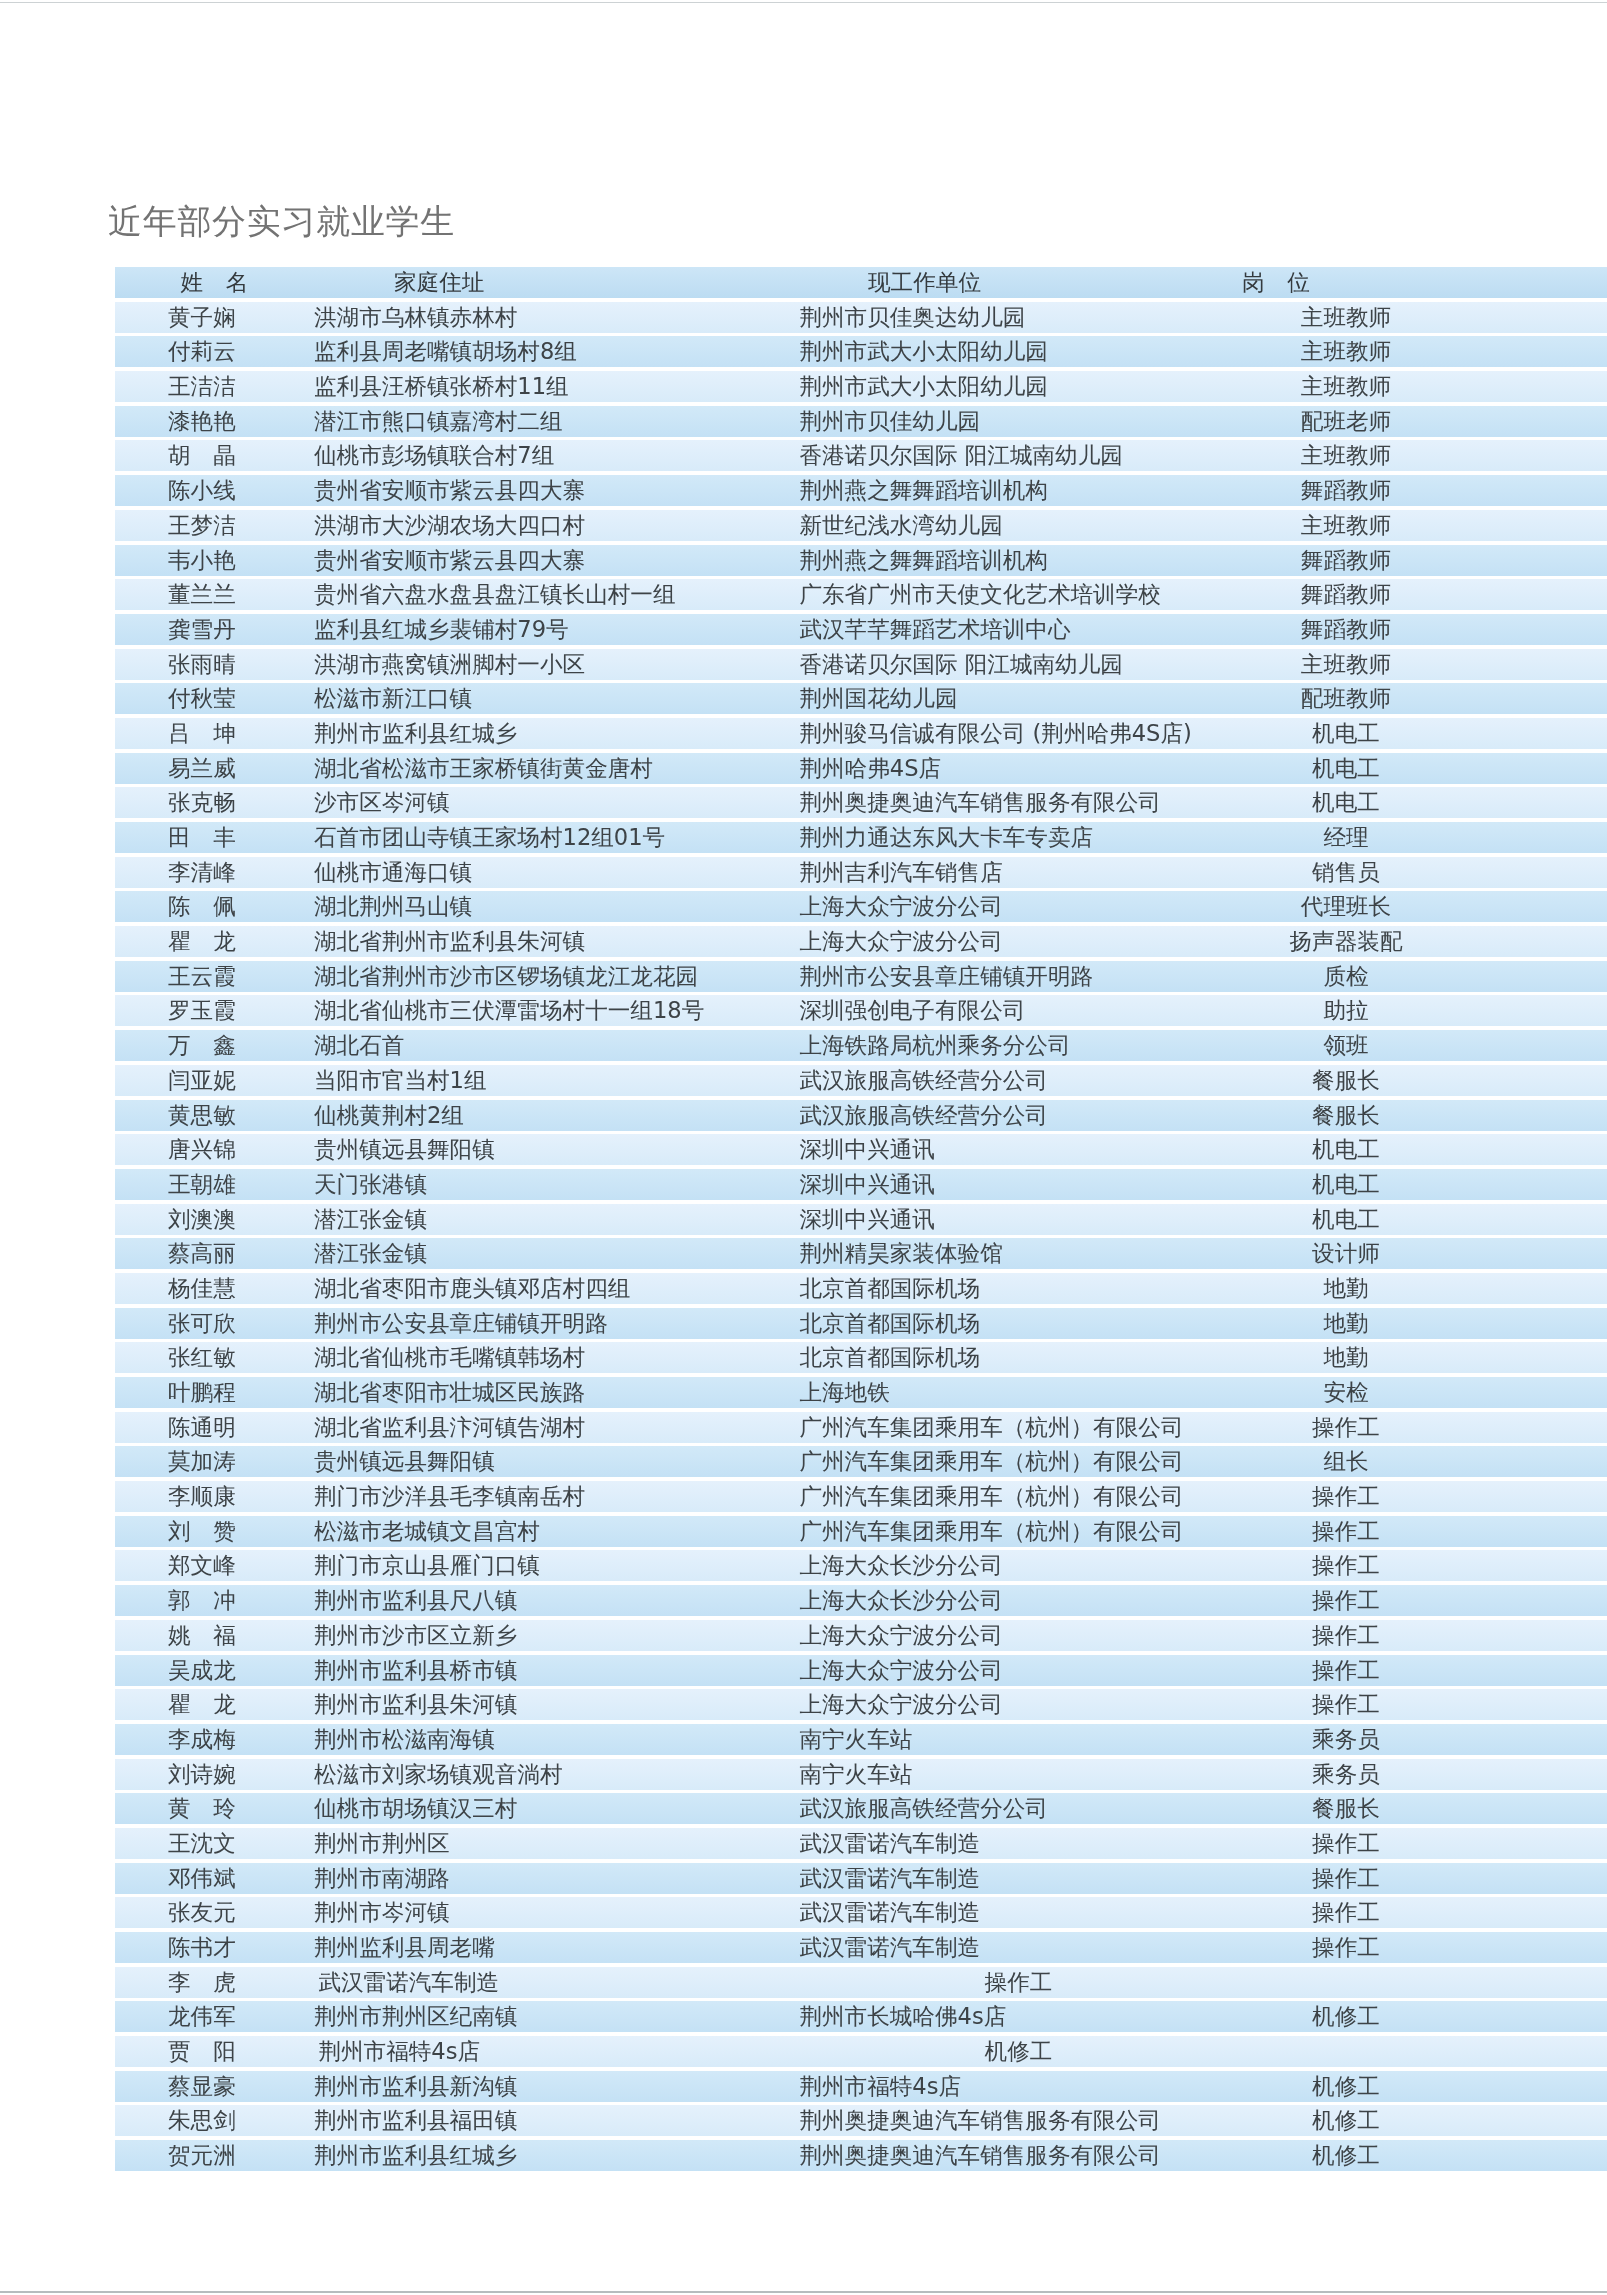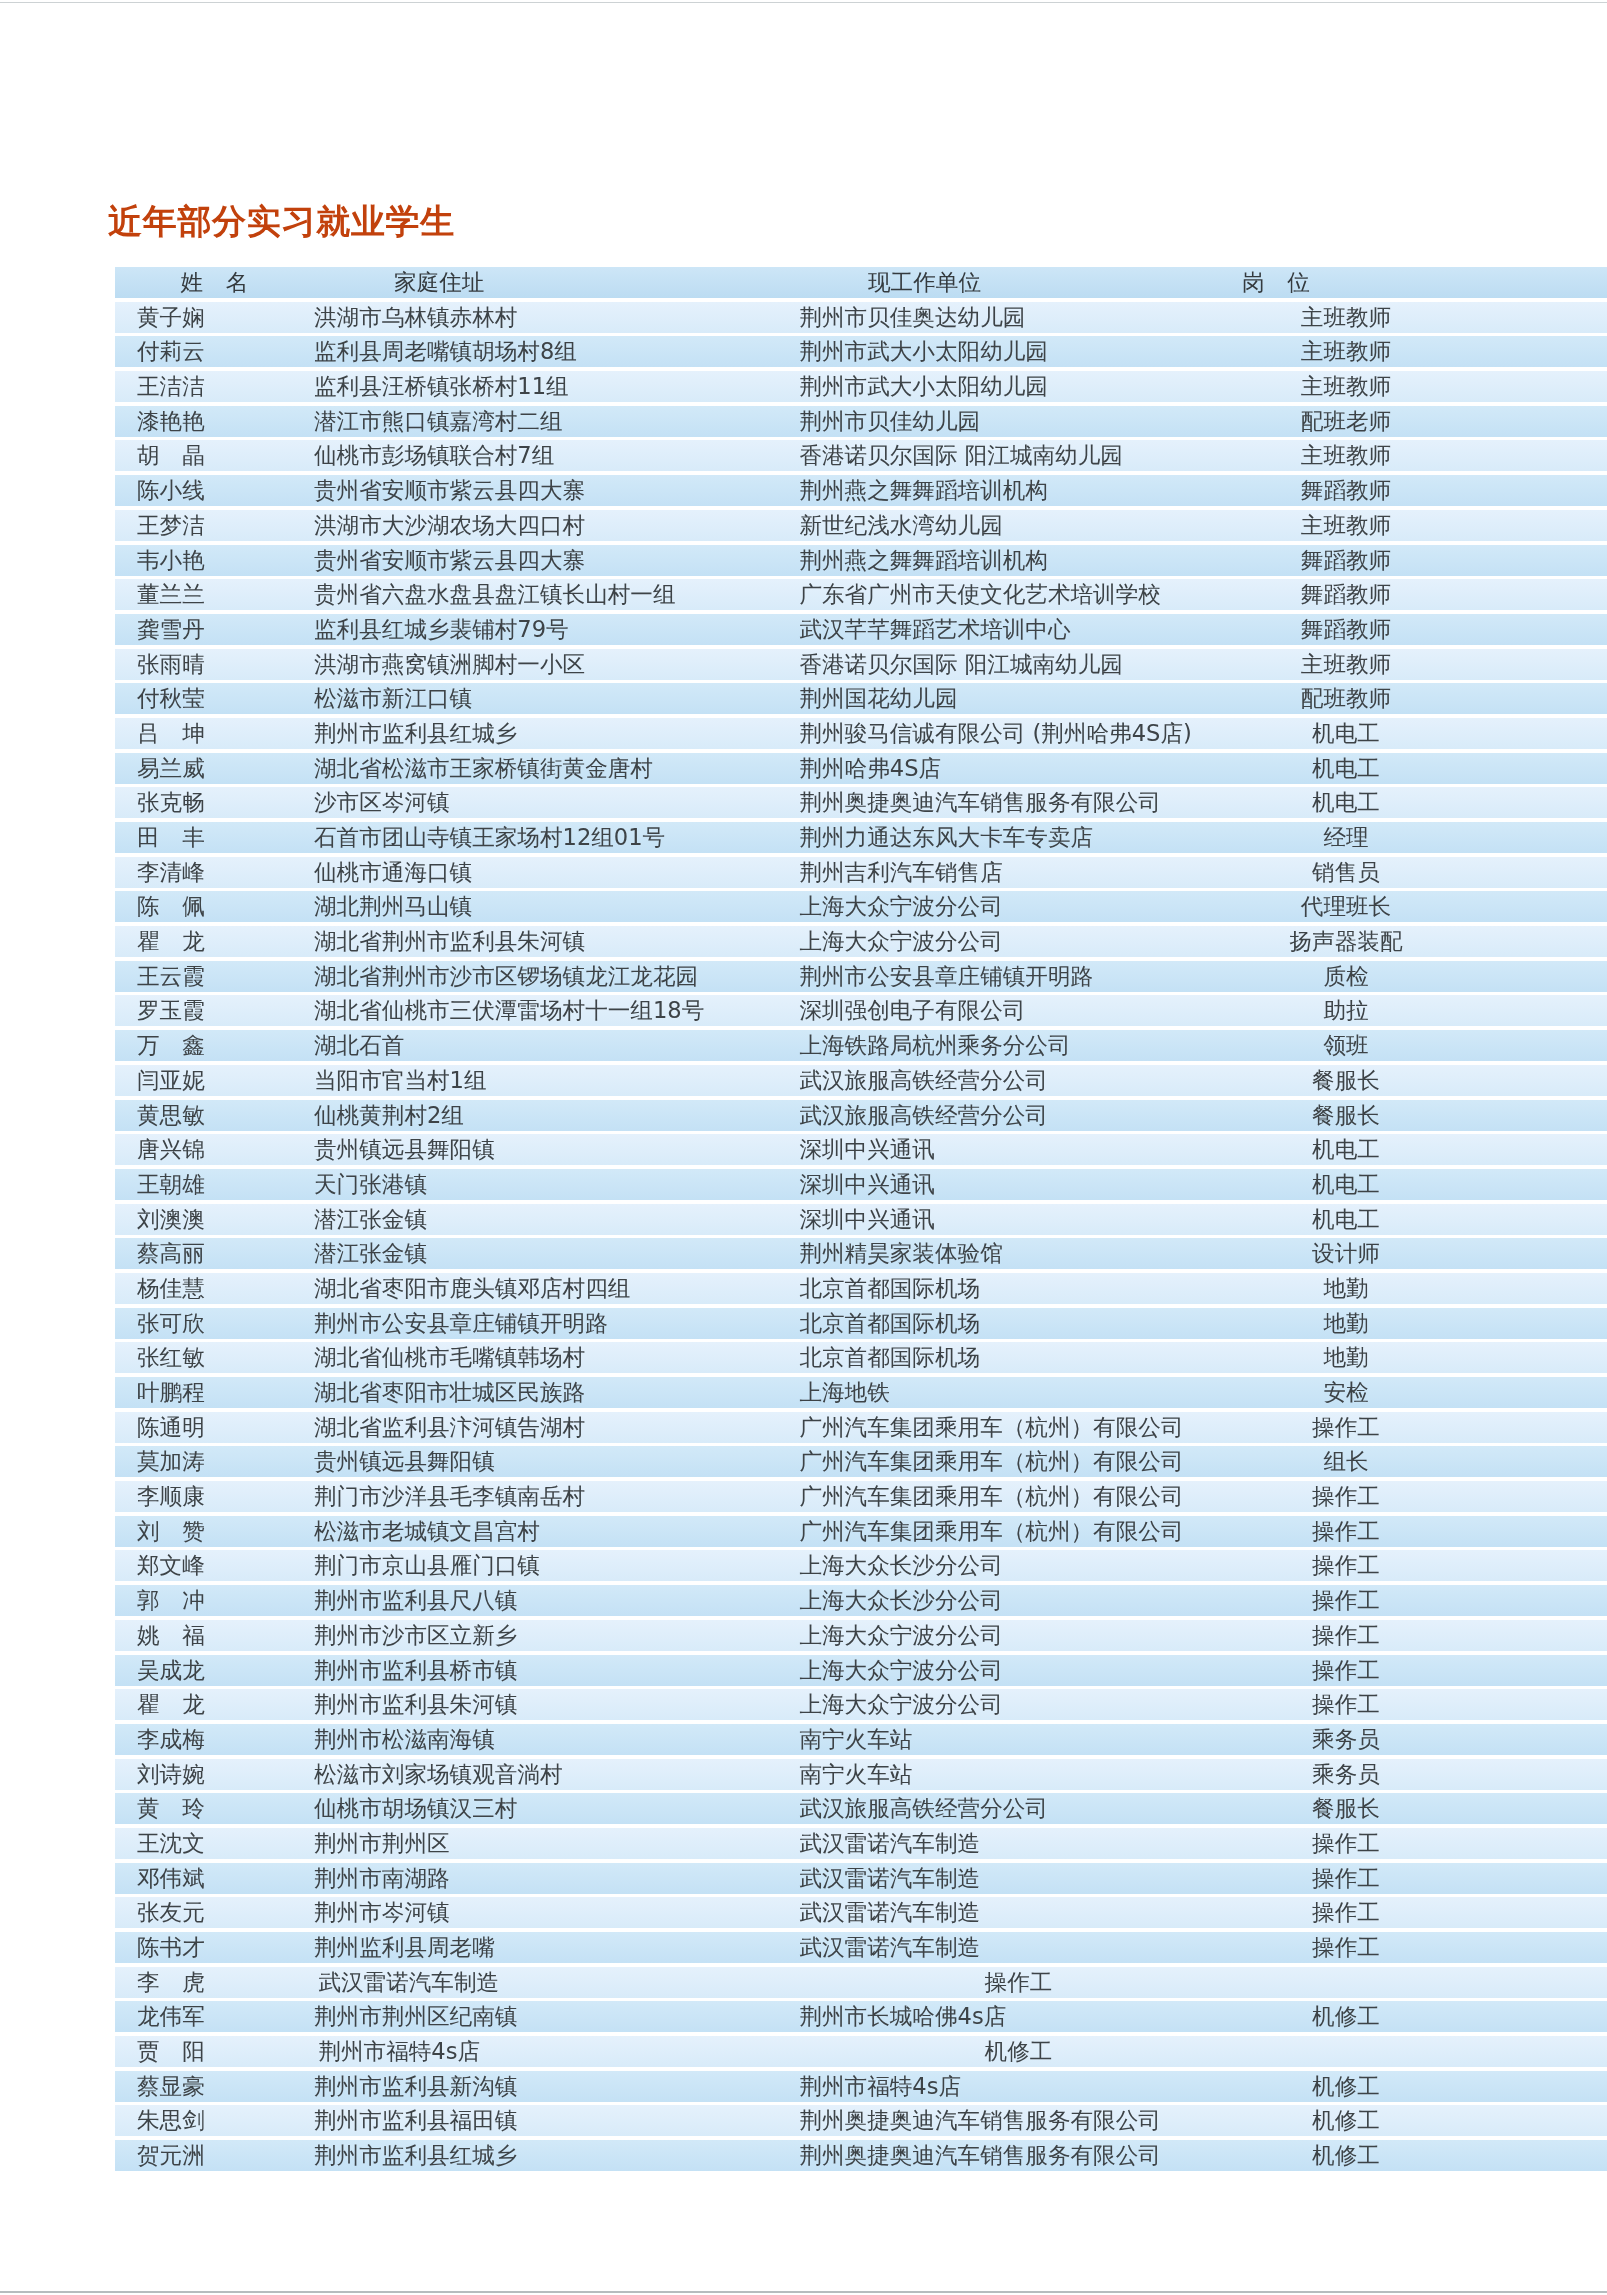--- a/index.html
+++ b/index.html
@@ -13,22 +13,22 @@
   .edge-line-top {
     position:absolute; left:0; top:1.5px; width:1607px; height:1.5px;
     background:#cdd2d4;
   }
   .edge-line-bottom {
     position:absolute; left:0; top:2291px; width:1607px; height:1.5px;
     background:#b6bcbe;
   }
   .page-title {
     position:absolute; left:108px; top:178px;
-    font-size:34px; line-height:1.2; font-weight:700;
-    color:#c2410c; letter-spacing:0.7px;
+    font-size:34px; line-height:1.2; font-weight:400;
+    color:#737373; letter-spacing:0.7px;
     white-space:pre;
   }
   .placement-table {
     position:absolute; left:115px; top:267px; width:1544px;
   }
   .t-row {
     display:grid;
     grid-template-columns:199px 481px 447px 208px;
     align-items:center;
     height:31px;
@@ -37,21 +37,21 @@
     color:#3d4347;
     white-space:pre;
   }
   .t-row.header {
     background:linear-gradient(180deg,#cde6f7 0%,#bcdcf2 100%);
     color:#343a3e;
   }
   .t-row.odd  { background:linear-gradient(180deg,#e5f1fc 0%,#d8ebf9 100%); }
   .t-row.even { background:linear-gradient(180deg,#d2e9f8 0%,#c4e1f5 100%); }
   .cell { overflow:hidden; }
-  .cell-name { padding-left:22px; }
+  .cell-name { padding-left:53px; }
   .cell-addr { padding-left:0; }
   .cell-emp  { padding-left:4.4px; }
   .cell-pos  { text-align:center; }
   .t-row.header .cell-name { padding-left:0; text-align:center; }
   .t-row.header .cell-addr { padding-left:80px; }
   .t-row.header .cell-emp  { padding-left:73px; }
   .t-row.header .cell-pos  { text-align:left; }
 </style>
 </head>
 <body>

